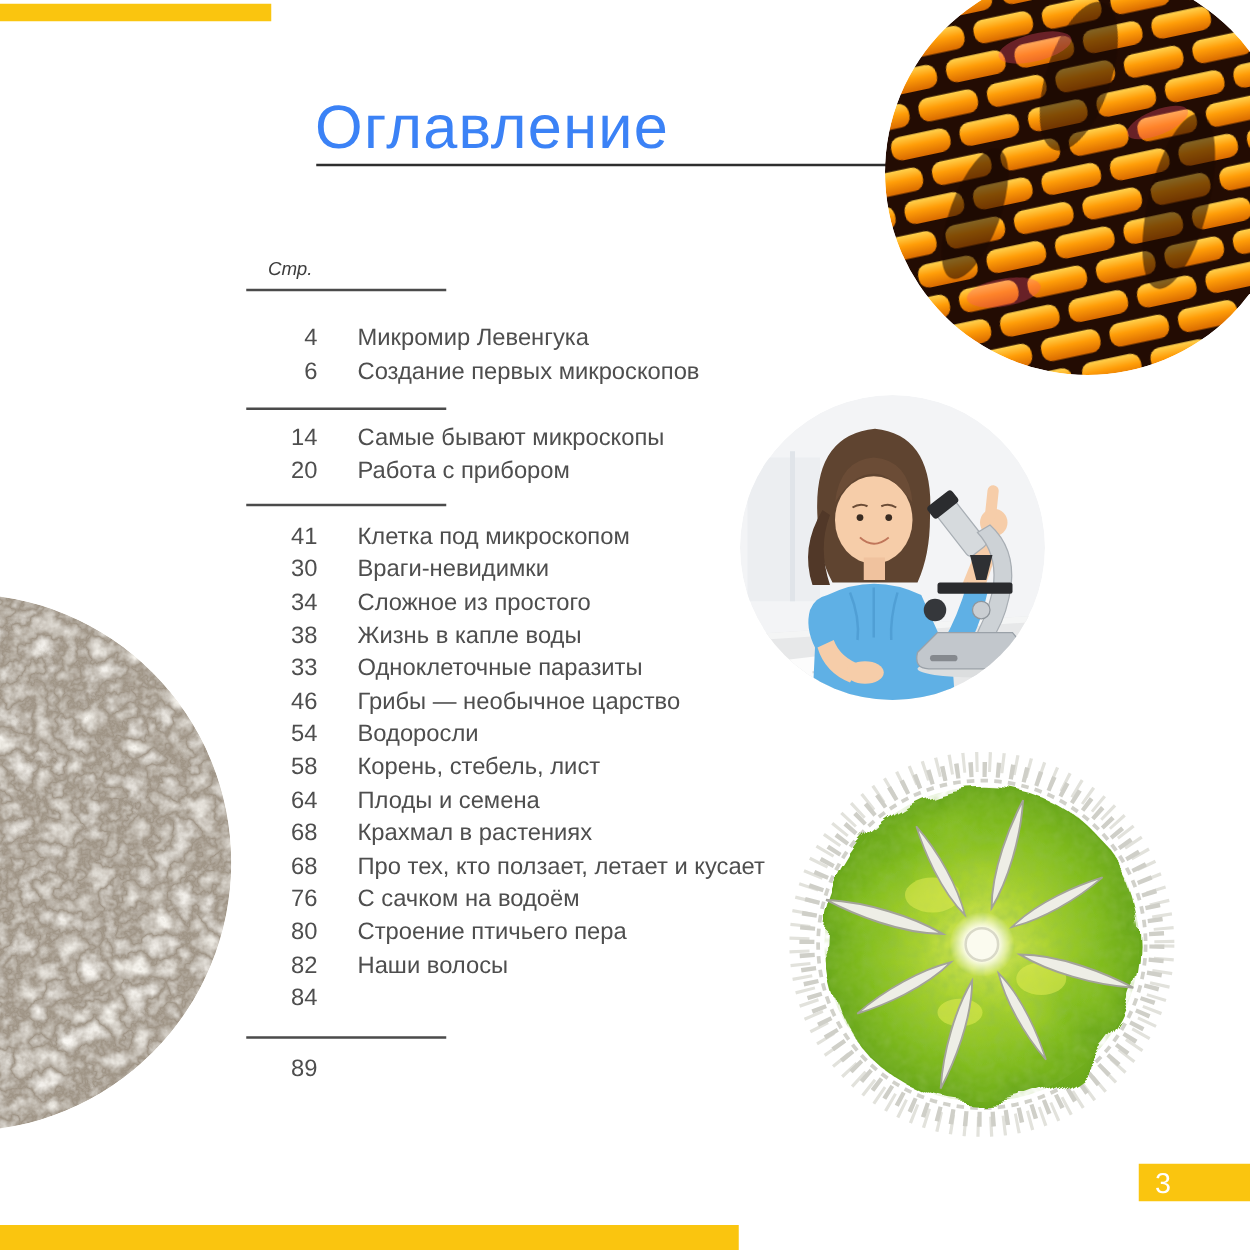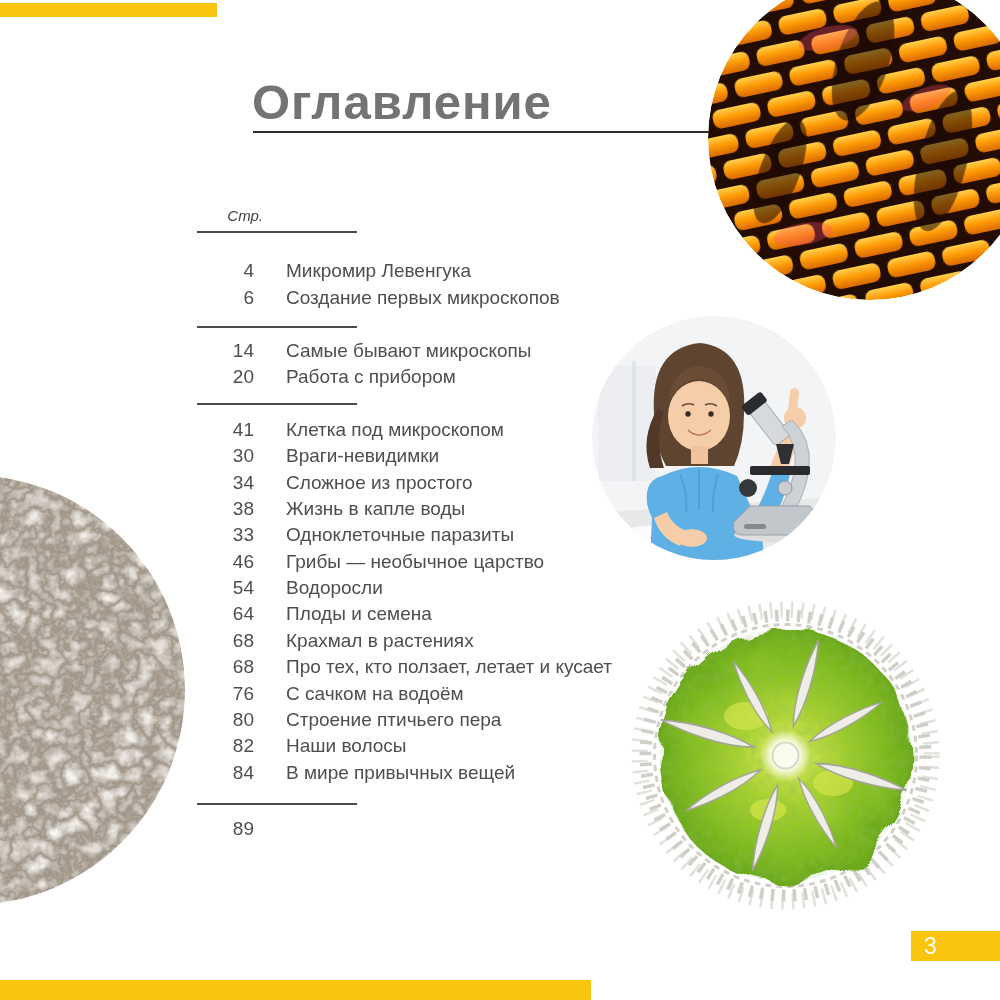--- a/index.html
+++ b/index.html
@@ -13,26 +13,26 @@
   .bar-top{position:absolute;left:0;top:3px;width:217px;height:14px;background:var(--accent);}
   .bar-bottom{position:absolute;left:0;top:980px;width:591px;height:20px;background:var(--accent);}
   .pagenum-tab{
     position:absolute;left:911px;top:931px;width:89px;height:30px;
     background:var(--accent);color:#ffffff;font-size:23px;line-height:30px;
     padding-left:13px;box-sizing:border-box;font-weight:400;
   }
   
   .title{
     position:absolute;left:252px;top:78px;font-size:49px;line-height:1;
-    color:#737373;font-weight:700;letter-spacing:1px;
+    color:#3b82f6;font-weight:400;letter-spacing:1px;
   }
   .title-rule{position:absolute;left:253px;top:131px;width:462px;height:2px;background:#2e2e2e;}
   
   .colhead{
-    position:absolute;left:206px;top:207px;width:57px;text-align:right;
+    position:absolute;left:193px;top:207px;width:57px;text-align:right;
     font-style:italic;font-size:15px;color:#3d3d3d;
   }
   
   .toc{position:absolute;left:197px;top:231px;width:440px;color:#4e4e4e;}
   .rule{width:160px;height:2px;background:#4b4b4b;}
   .rule.r0{margin:0 0 25px 0;}
   .rule.r1{margin:15px 0 10px 0;}
   .rule.r2{margin:12px 0 12px 0;}
   .rule.r3{margin:17px 0 11px 0;}
   .row{display:flex;align-items:center;height:26.4px;font-size:19px;}
@@ -109,20 +109,24 @@
       </div>
     <div class="row">
         <span class="pg">46</span>
         <span class="tt">Грибы — необычное царство</span>
       </div>
     <div class="row">
         <span class="pg">54</span>
         <span class="tt">Водоросли</span>
       </div>
     <div class="row">
+        <span class="pg">58</span>
+        <span class="tt">Корень, стебель, лист</span>
+      </div>
+    <div class="row">
         <span class="pg">64</span>
         <span class="tt">Плоды и семена</span>
       </div>
     <div class="row">
         <span class="pg">68</span>
         <span class="tt">Крахмал в растениях</span>
       </div>
     <div class="row">
         <span class="pg">68</span>
         <span class="tt">Про тех, кто ползает, летает и кусает</span>
@@ -134,21 +138,20 @@
     <div class="row">
         <span class="pg">80</span>
         <span class="tt">Строение птичьего пера</span>
       </div>
     <div class="row">
         <span class="pg">82</span>
         <span class="tt">Наши волосы</span>
       </div>
     <div class="row">
         <span class="pg">84</span>
-        <span class="tt">В мире привычных вещей</span>
       </div>
 
     <div class="rule r3"></div>
 
     <div class="row">
         <span class="pg">89</span>
       </div>
   </div>
 
   <div class="ph" id="ph-butterfly" role="img" aria-label="butterfly wing scales micrograph">

